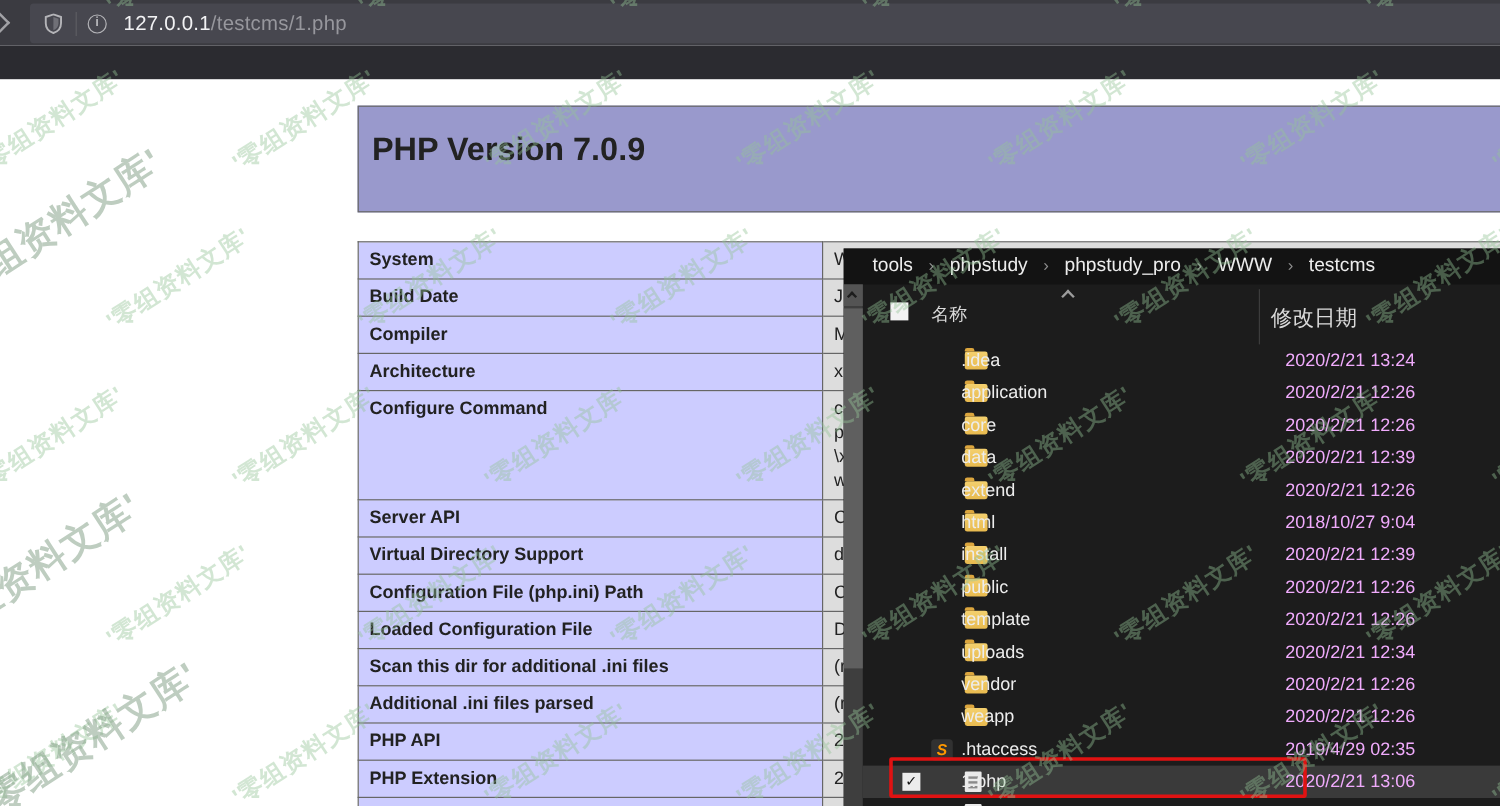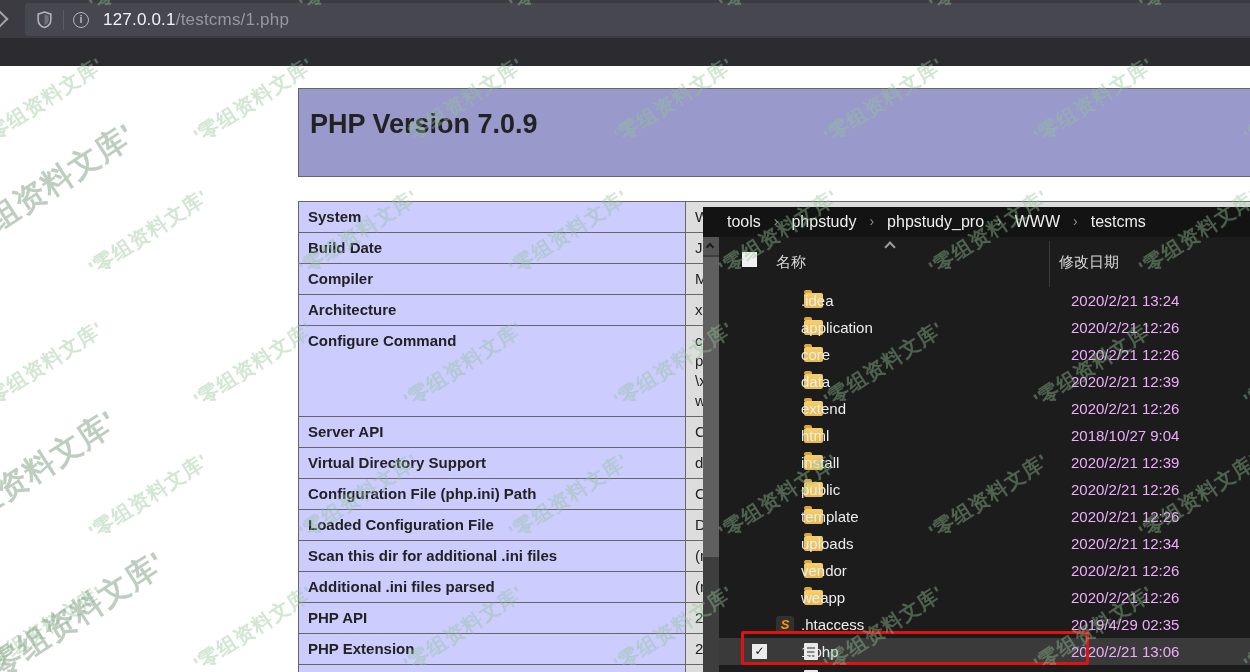--- a/index.html
+++ b/index.html
@@ -48,21 +48,21 @@
   .vscroll .up { height:18px; background:#545454; position:relative; }
   .vscroll .up i { position:absolute; left:4px; top:7px; width:6px; height:6px;
                    border-left:2px solid #1d1d1d; border-top:2px solid #1d1d1d; transform:rotate(45deg); }
   .vscroll .thumb { position:absolute; left:0; top:20px; width:16px; height:300px; background:#5f5f5f; }
 
   .hdr-check { position:absolute; left:39px; top:45px; width:15px; height:15px; background:#f2f2f2; }
   .col-name { position:absolute; left:73px; top:46px; font-size:15px; color:#d9d9d9; }
   .sort-caret { position:absolute; left:183px; top:36px; width:8px; height:8px;
                 border-left:2px solid #9c9c9c; border-top:2px solid #9c9c9c; transform:rotate(45deg); }
   .col-div { position:absolute; left:346px; top:34px; width:1px; height:46px; background:#3c3c3c; }
-  .col-date { position:absolute; left:356px; top:46px; font-size:15px; color:#d9d9d9; }
+  .col-date { position:absolute; left:356px; top:46px; font-size:18px; color:#d9d9d9; }
 
   .files { position:absolute; left:16px; top:80px; width:531px; }
   .frow { height:27px; position:relative; display:flex; align-items:center;
           color:#ededed; font-size:15px;padding-left:28px; }
   .frow.sel { background:#3a3a3a; }
   .fcheck { position:absolute; left:33px; width:15px; height:15px; background:#ececec;
             color:#151515; font-size:12px; line-height:15px; text-align:center; font-weight:bold; }
   .ficon { position:absolute; left:57px; }
   .fname { position:absolute; left:82px; white-space:nowrap; }
   .fdate { position:absolute; left:352px; color:#f0abfc; white-space:nowrap; }

